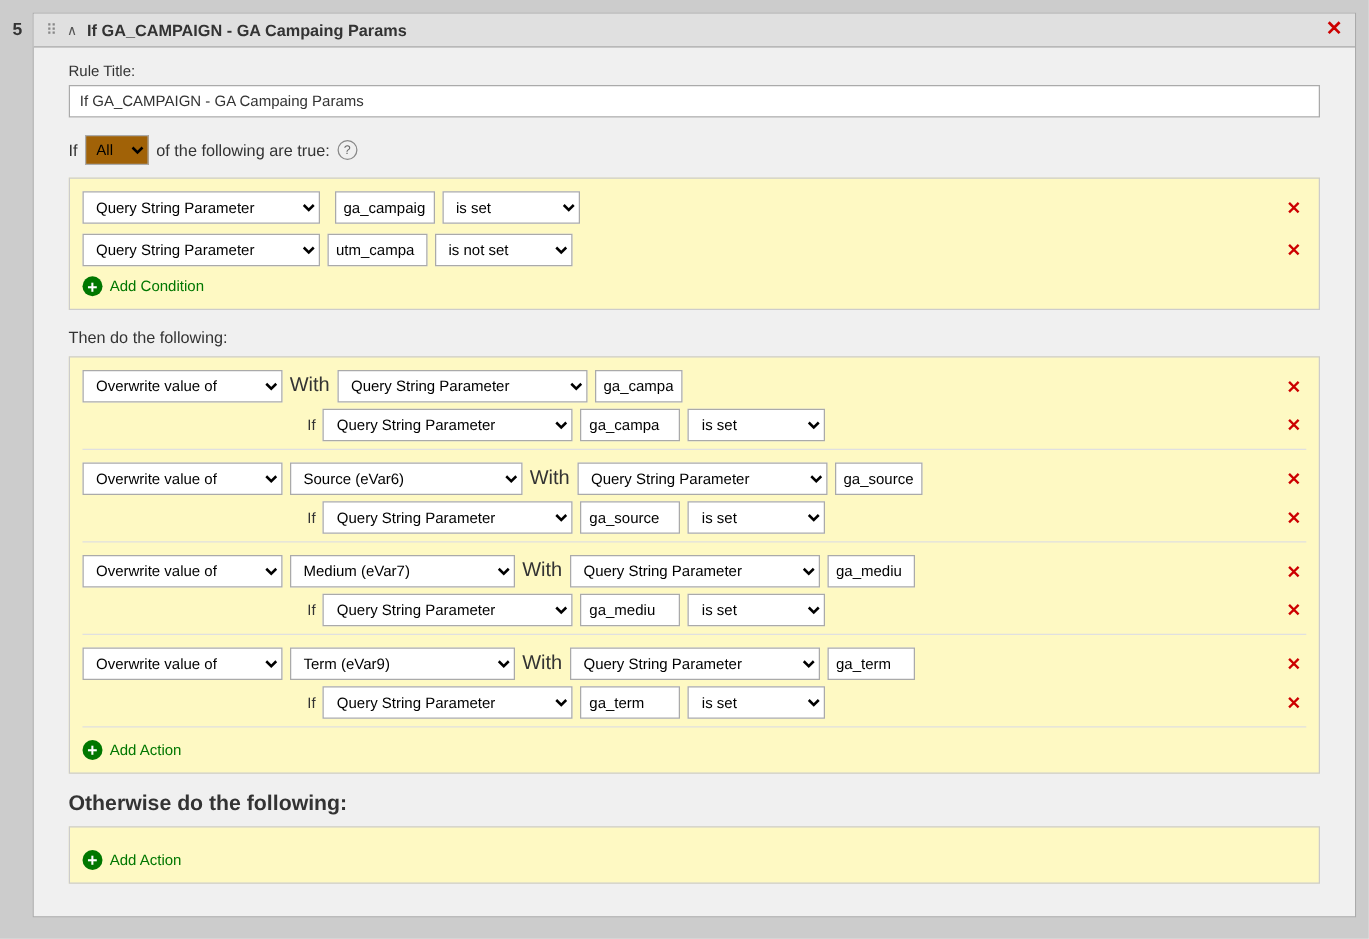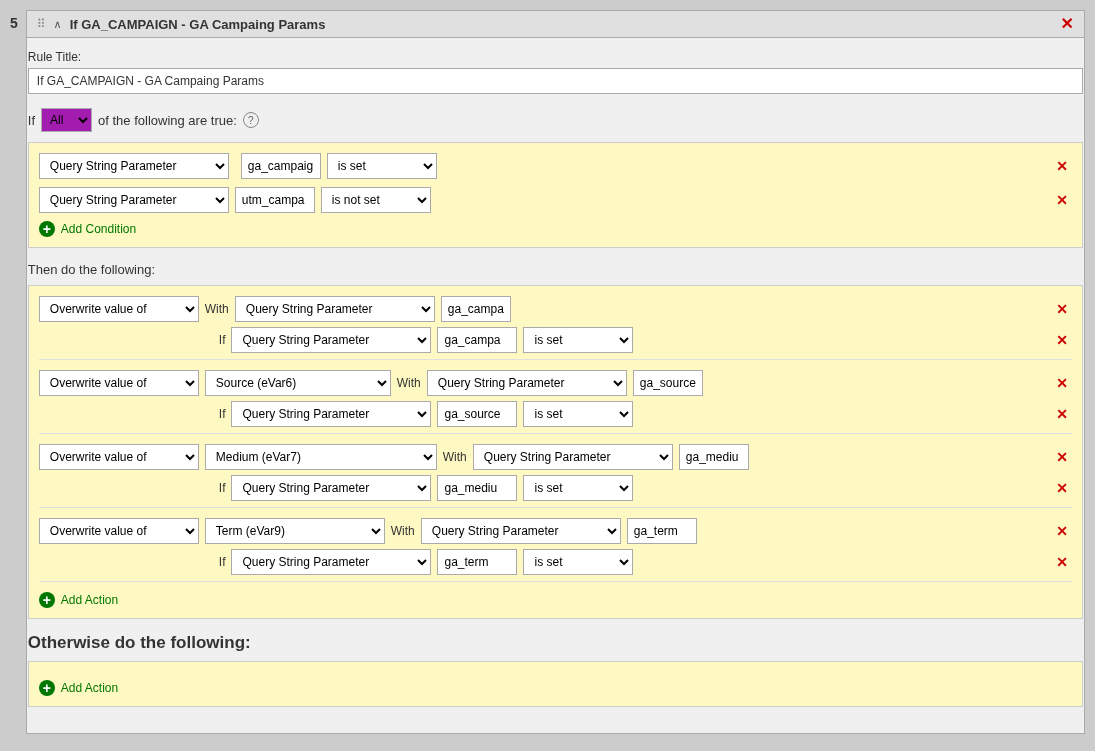--- a/index.html
+++ b/index.html
@@ -58,21 +58,21 @@
     .close-btn {
       color: #cc0000;
       font-size: 16px;
       cursor: pointer;
       background: none;
       border: none;
       font-weight: bold;
       line-height: 1;
     }
     .panel-body {
-      padding: 12px 1px;
+      padding: 12px 28px;
     }
     .rule-title-section {
       margin-bottom: 14px;
     }
     .rule-title-section label {
       display: block;
       margin-bottom: 4px;
       font-size: 12px;
       color: #333;
     }
@@ -88,21 +88,21 @@
       display: flex;
       align-items: center;
       gap: 6px;
       margin-bottom: 10px;
       font-size: 13px;
       color: #333;
     }
     .section-header select {
       padding: 3px 4px;
       border: 1px solid #aaa;
-      background: #a21caf;
+      background: #a16207;
       font-size: 12px;
     }
     .help-icon {
       display: inline-flex;
       align-items: center;
       justify-content: center;
       width: 16px;
       height: 16px;
       border-radius: 50%;
       border: 1px solid #888;
@@ -199,21 +199,21 @@
       gap: 6px;
       margin-bottom: 5px;
     }
     .action-if-row {
       display: flex;
       align-items: center;
       gap: 6px;
       margin-left: 180px;
     }
     .with-label {
-      font-size: 12px;
+      font-size: 16px;
       color: #333;
       white-space: nowrap;
     }
     .if-label {
       font-size: 12px;
       color: #333;
       white-space: nowrap;
     }
     .action-value-input {
       padding: 4px 6px;
@@ -356,21 +356,21 @@
           </select>
           <button class="red-x">✕</button>
         </div>
       </div>
 
       <div class="action-block">
         <div class="action-main-row">
           <select class="condition-select" style="width:160px">
             <option>Overwrite value of</option>
           </select>
-          <select class="condition-select" style="width:232px">
+          <select class="condition-select" style="width:180px">
             <option>Medium (eVar7)</option>
           </select>
           <span class="with-label">With</span>
           <select class="condition-select" style="width:200px">
             <option>Query String Parameter</option>
             <option>Query Parameter String</option>
           </select>
           <input class="action-value-input" type="text" value="ga_mediu" style="">
           <button class="red-x">✕</button>
         </div>

